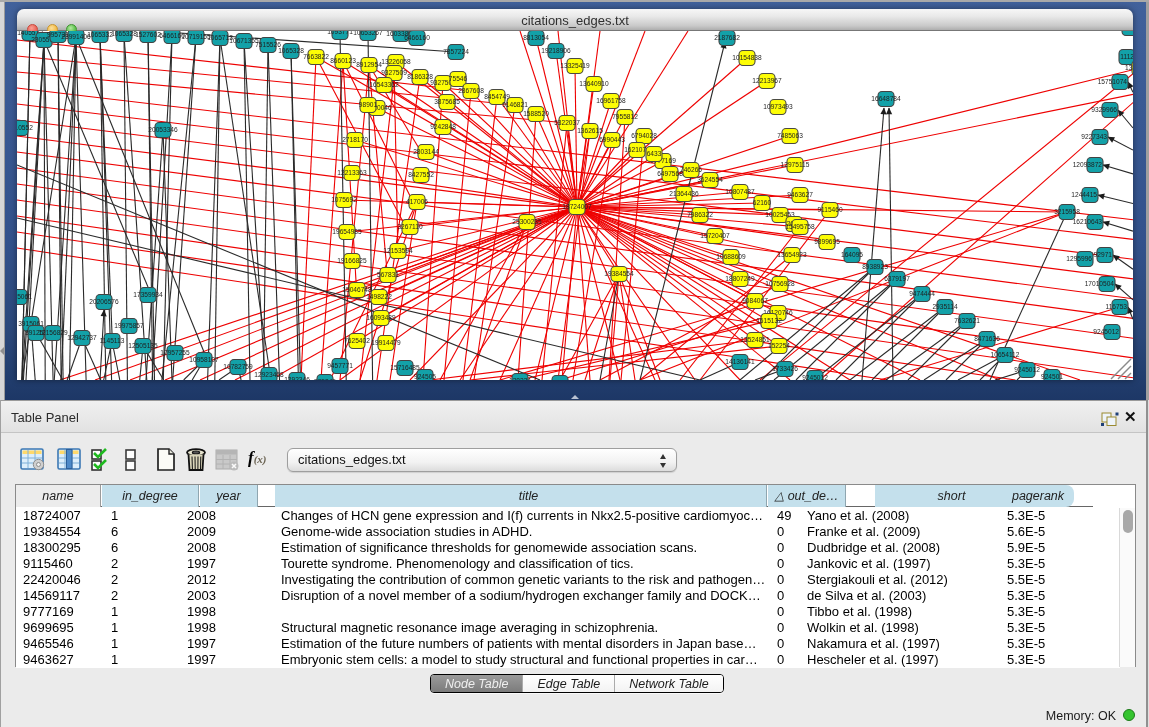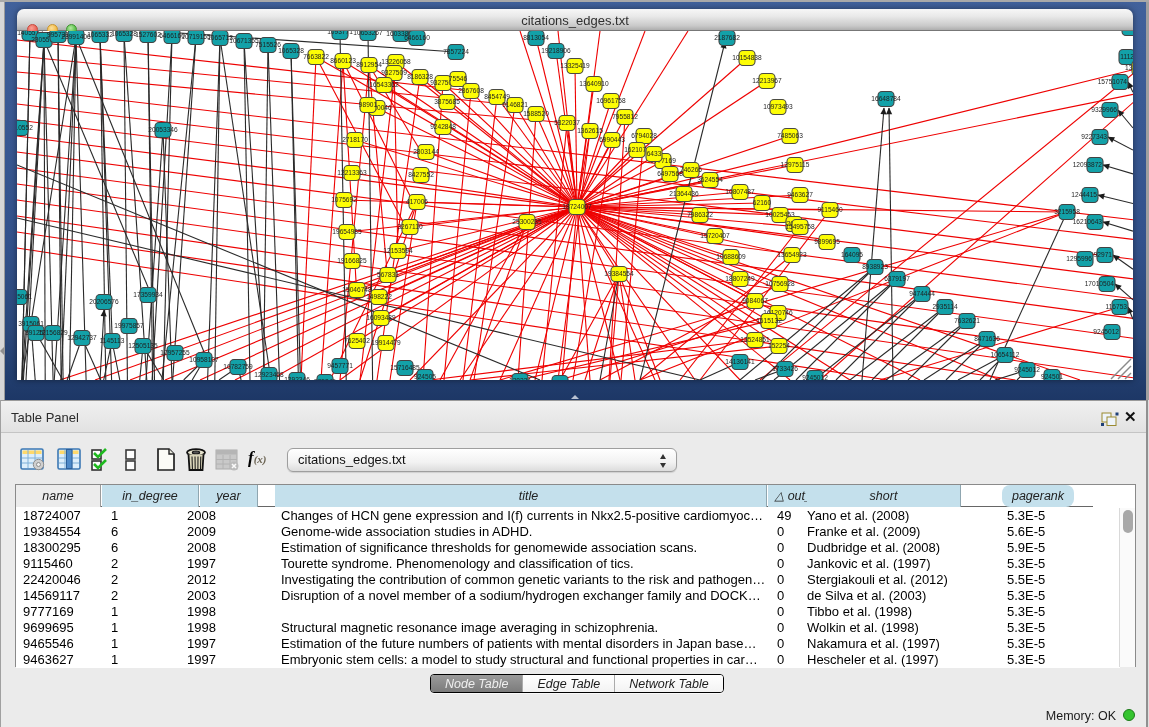--- a/index.html
+++ b/index.html
@@ -1037,21 +1037,21 @@
         </div>
     </div>
 
     <div id="table">
       <div id="thead">
         <div class="th gray" style="left:0; width:85px;">name</div>
         <div class="th" style="left:86px; width:97px;">in_degree</div>
         <div class="th" style="left:184px; width:58px;">year</div>
         <div class="th" style="left:259px; width:492px;padding-left:16px;">title</div>
         <div class="th" style="left:752px; width:78px;">△&nbsp;out_de…</div>
-        <div class="th" style="left:791px; width:154px;">short</div>
+        <div class="th" style="left:859px; width:154px;">short</div>
         <div class="th" style="left:986px; width:72px; border-right:none;border-radius:8px;">pagerank</div>
       </div>
       <div id="tbody">
 <div class="tr">
             <div class="c c1">18724007</div>
             <div class="c c2">1</div>
             <div class="c c3">2008</div>
             <div class="c c4">Changes of HCN gene expression and I(f) currents in Nkx2.5-positive cardiomyoc…</div>
             <div class="c c5">49</div>
             <div class="c c6">Yano et al. (2008)</div>

